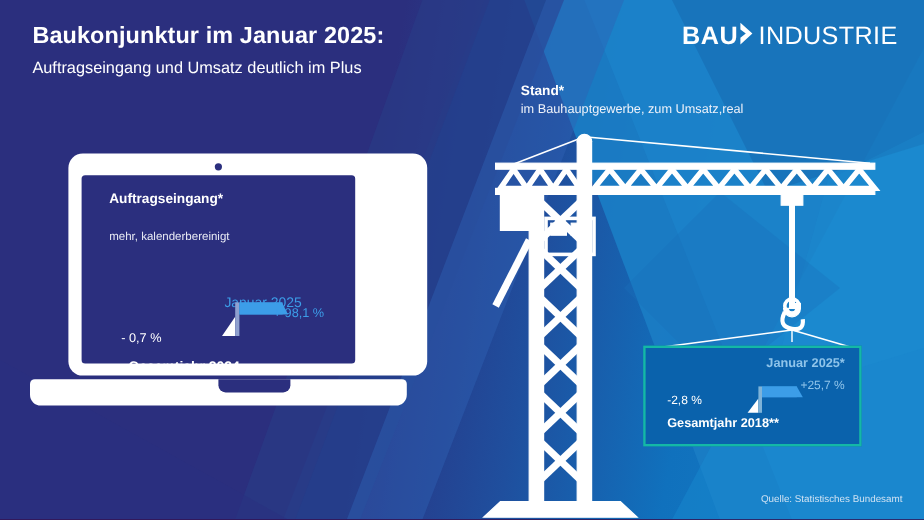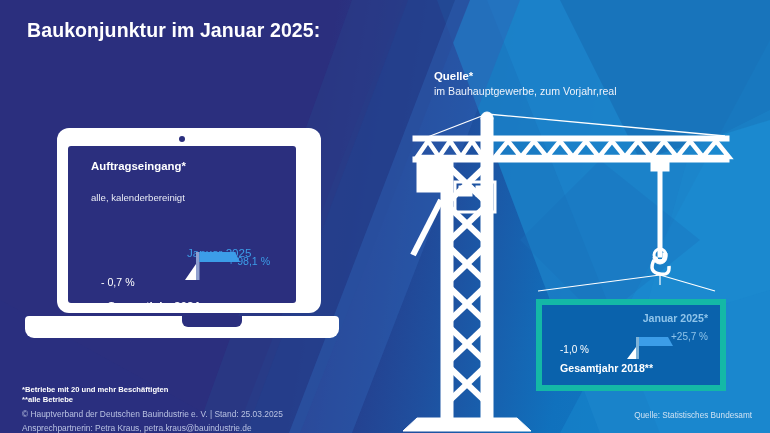--- a/index.html
+++ b/index.html
@@ -22,21 +22,21 @@
   .title-sub{font-size:13.6px;color:#ffffff;margin:7px 0 0 0;line-height:1.25;}
 
   .logo{position:absolute;right:22px;top:18px;display:flex;align-items:center;
         color:#fff;line-height:1;}
   .logo-bau{font-size:21px;font-weight:bold;letter-spacing:.4px;}
   .logo-chev{display:inline-block;margin:0 3px 0 1px;}
   .logo-ind{font-size:21px;font-weight:300;letter-spacing:.3px;}
 
   
   .laptop{position:absolute;left:57px;top:128px;width:292px;height:210px;}
-  .lid{position:absolute;left:0;top:0;width:264px;height:185px;
+  .lid{position:absolute;left:0;top:0;width:299px;height:185px;
        background:#ffffff;border-radius:12px;}
   .cam{position:absolute;left:122px;top:8px;width:6px;height:6px;border-radius:50%;
        background:#2b2f7e;}
   .screen{position:absolute;left:11px;top:18px;width:228px;height:157px;
           background:#2b2f7e;border-radius:3px;}
   .base{position:absolute;left:-32px;top:188px;width:314px;height:22px;
         background:#ffffff;border-radius:4px 4px 9px 9px;}
   .notch{position:absolute;left:125px;top:188px;width:60px;height:11px;
          background:#2b2f7e;border-radius:0 0 6px 6px;}
 
@@ -51,22 +51,22 @@
 
   
   .crane-lbl{position:absolute;left:434px;top:70px;}
   .cl-title{font-size:11.4px;font-weight:bold;color:#ffffff;margin:0;}
   .cl-sub{font-size:10.6px;color:#eef2fa;margin:3px 0 0 0;}
 
   
   .crane-svg{position:absolute;left:395px;top:105px;}
 
   
-  .panel{position:absolute;left:536px;top:299px;width:178px;height:80px;
-         background:#0a62ac;border:6px solid #14b8a6;}
+  .panel{position:absolute;left:536px;top:288px;width:178px;height:80px;
+         background:#0a62ac;border:2px solid #14b8a6;}
   .p-jan{position:absolute;right:12px;top:7px;font-size:10.6px;font-weight:bold;color:#8fc4ea;}
   .p-plus{position:absolute;right:12px;top:26px;font-size:10px;color:#8fc4ea;}
   .p-minus{position:absolute;left:18px;top:39px;font-size:10px;color:#ffffff;}
   .p-ges{position:absolute;left:18px;top:57px;font-size:10.6px;font-weight:bold;color:#ffffff;}
   .p-graphic{position:absolute;left:83px;top:28px;}
 
   
   .foot{position:absolute;left:22px;top:385px;width:420px;}
   .foot-note{font-size:7.6px;color:#ffffff;line-height:1.35;margin:0;font-weight:bold;}
   .foot-dim{font-size:8.4px;color:#b9c2e2;line-height:1.45;margin:2px 0 0 0;}
@@ -92,34 +92,44 @@
     <polygon points="352,0 408,0 246,433 196,433" fill="#2a3a86" opacity="0.7"></polygon>
     <polygon points="770,40 560,433 770,433" fill="#1b93d6" opacity="0.35"></polygon>
     <polygon points="560,0 770,0 770,120 640,160" fill="#15559c" opacity="0.30"></polygon>
     <polygon points="690,150 770,110 770,290 640,330" fill="#1f8fd2" opacity="0.30"></polygon>
     <polygon points="600,160 700,240 600,320 520,240" fill="#1a6fba" opacity="0.35"></polygon>
     <polygon points="0,300 240,433 0,433" fill="#2a3080" opacity="0.6"></polygon>
   </svg>
 
   <div class="title-block">
     <div class="title-main">Baukonjunktur im Januar 2025:</div>
-  </div>
-
+    <div class="title-sub">Auftragseingang und Umsatz deutlich im Plus</div>
+  </div>
+
+  <div class="logo">
+    <span class="logo-bau">BAU</span>
+    <span class="logo-chev">
+      <svg width="13" height="20" viewBox="0 0 13 20">
+        <polygon points="1,1 11,10 1,19 1,13.5 5.5,10 1,6.5" fill="#ffffff"></polygon>
+      </svg>
+    </span>
+    <span class="logo-ind">INDUSTRIE</span>
+  </div>
 
   <div class="laptop">
     <div class="base"></div>
     <div class="notch"></div>
     <div class="lid">
       <div class="cam"></div>
       <div class="screen">
 
         <div class="sc-title">Auftragseingang*</div>
         <div class="sc-sub">
           <br>
-          <span>alle, kalenderbereinigt</span>
+          <span>mehr, kalenderbereinigt</span>
         </div>
 
         <div class="sc-jan">Januar 2025</div>
 
         <svg class="sc-graphic" width="60" height="38" viewBox="0 0 60 38">
 
           <polygon points="2,32 13,16 13,32" fill="#ffffff"></polygon>
 
           <rect x="13" y="4" width="3.5" height="28" fill="#8fa0cf"></rect>
 
@@ -128,22 +138,22 @@
         </svg>
 
         <div class="sc-plus">+ 98,1 %</div>
         <div class="sc-minus">- 0,7 %</div>
         <div class="sc-ges">Gesamtjahr 2024</div>
       </div>
     </div>
   </div>
 
   <div class="crane-lbl">
-    <div class="cl-title">Quelle*</div>
-    <div class="cl-sub">im Bauhauptgewerbe, zum Vorjahr,real</div>
+    <div class="cl-title">Stand*</div>
+    <div class="cl-sub">im Bauhauptgewerbe, zum Umsatz,real</div>
   </div>
 
   <svg class="crane-svg" width="375" height="328" viewBox="0 0 375 328">
     <g fill="#ffffff" stroke="#ffffff">
 
       <g>
         <line x1="92" y1="9" x2="30" y2="33" stroke-width="1.3"></line>
         <line x1="92" y1="9" x2="330" y2="31" stroke-width="1.3"></line>
         <circle cx="92" cy="13" r="6"></circle>
         <rect x="86" y="13" width="12" height="42"></rect>
@@ -222,26 +232,20 @@
     <div class="p-jan">Januar 2025*</div>
 
     <svg class="p-graphic" width="52" height="32" viewBox="0 0 52 32">
       <polygon points="2,26 11,14 11,26" fill="#ffffff"></polygon>
       <rect x="11" y="4" width="3" height="22" fill="#7fb3d8"></rect>
       <polygon points="14,4 43,4 48,13 14,13" fill="#3c9de8"></polygon>
       <rect x="14" y="4" width="29" height="9" fill="#3c9de8"></rect>
     </svg>
 
     <div class="p-plus">+25,7 %</div>
-    <div class="p-minus">-1,0 %</div>
+    <div class="p-minus">-2,8 %</div>
     <div class="p-ges">Gesamtjahr 2018**</div>
   </div>
 
-  <div class="foot">
-    <div class="foot-note">*Betriebe mit 20 und mehr Beschäftigten</div>
-    <div class="foot-note">**alle Betriebe</div>
-    <div class="foot-dim">© Hauptverband der Deutschen Bauindustrie e. V. | Stand: 25.03.2025</div>
-    <div class="foot-dim">Ansprechpartnerin: Petra Kraus, petra.kraus@bauindustrie.de</div>
-  </div>
 
   <div class="source">Quelle: Statistisches Bundesamt</div>
 
 </div>
 
 </body></html>

